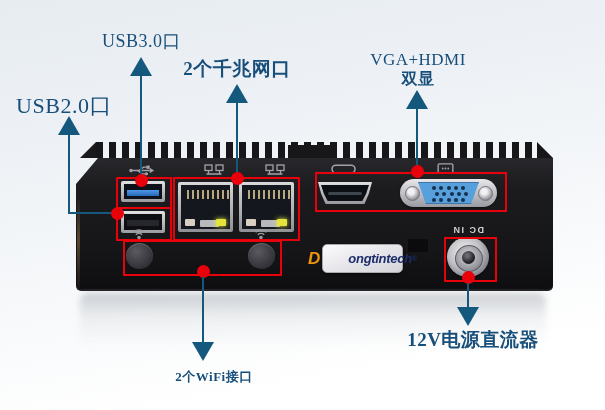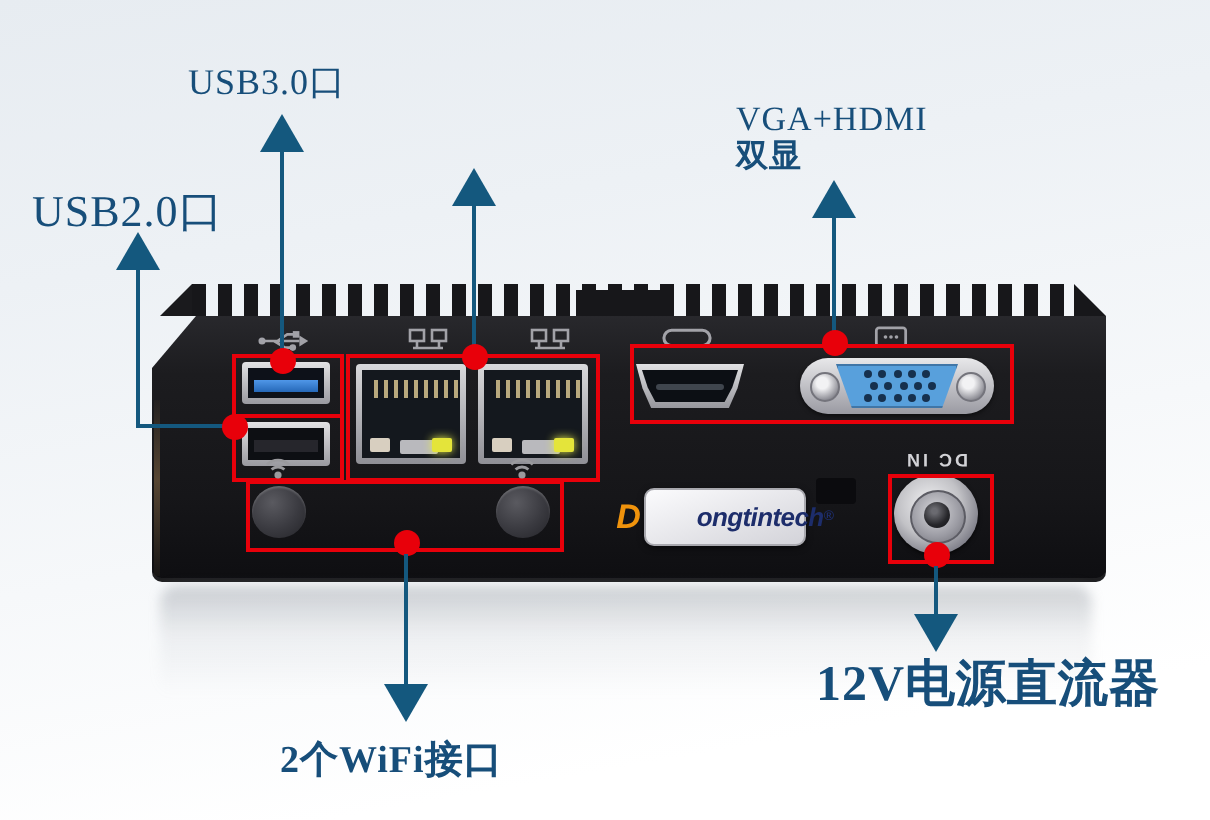--- a/index.html
+++ b/index.html
@@ -3,21 +3,21 @@
 <meta charset="utf-8">
 <style>
   html,body{margin:0;padding:0;}
   body{font-family:"Liberation Sans",sans-serif;}
   .stage{position:relative;width:605px;height:410px;overflow:hidden;
     background:linear-gradient(170deg,#e7ecf1 0%,#edf1f5 28%,#f6f8fa 58%,#ffffff 85%);}
   .abs{position:absolute;}
 
   
   .ann-label{position:absolute;font-family:"Liberation Serif","DejaVu Serif",serif;
-    color:#174e7a;text-align:left;letter-spacing:.5px;line-height:1.15;white-space:nowrap;}
+    color:#174e7a;text-align:center;letter-spacing:.5px;line-height:1.15;white-space:nowrap;}
   .vline{position:absolute;width:2px;background:#14587e;}
   .hline{position:absolute;height:2px;background:#14587e;}
   .arrow-up{position:absolute;width:0;height:0;
     border-left:11px solid transparent;border-right:11px solid transparent;border-bottom:19px solid #14587e;}
   .arrow-down{position:absolute;width:0;height:0;
     border-left:11px solid transparent;border-right:11px solid transparent;border-top:19px solid #14587e;}
   .rdot{position:absolute;width:13px;height:13px;border-radius:50%;background:#e8000a;}
   .rbox{position:absolute;border:2px solid #e8000a;}
 
   
@@ -189,33 +189,34 @@
   <div class="arrow-up" style="left:130px;top:57px"></div>
   <div class="vline" style="left:140px;top:75px;height:105px"></div>
   <div class="rdot" style="left:135px;top:174px"></div>
 
   <div class="ann-label" style="left:16px;top:93px;width:96px;font-size:22px">USB2.0口</div>
   <div class="arrow-up" style="left:58px;top:116px"></div>
   <div class="vline" style="left:68px;top:134px;height:80px"></div>
   <div class="hline" style="left:68px;top:212px;width:46px"></div>
   <div class="rdot" style="left:111px;top:207px"></div>
 
+  <div class="ann-label" style="left:174px;top:58px;width:126px;font-size:19px;font-weight:bold">2个千兆网口</div>
   <div class="arrow-up" style="left:226px;top:84px"></div>
   <div class="vline" style="left:236px;top:102px;height:77px"></div>
   <div class="rdot" style="left:231px;top:172px"></div>
 
   <div class="ann-label" style="left:368px;top:50px;width:100px;font-size:17px">VGA+HDMI</div>
   <div class="ann-label" style="left:368px;top:70px;width:100px;font-size:16px;font-weight:bold">双显</div>
   <div class="arrow-up" style="left:406px;top:90px"></div>
   <div class="vline" style="left:416px;top:108px;height:64px"></div>
   <div class="rdot" style="left:411px;top:165px"></div>
 
   <div class="rdot" style="left:197px;top:265px"></div>
   <div class="vline" style="left:202px;top:277px;height:65px"></div>
   <div class="arrow-down" style="left:192px;top:342px"></div>
-  <div class="ann-label" style="left:140px;top:370px;width:148px;font-size:19px;font-weight:bold">2个WiFi接口</div>
+  <div class="ann-label" style="left:140px;top:370px;width:148px;font-size:13px;font-weight:bold">2个WiFi接口</div>
 
   <div class="rdot" style="left:462px;top:271px"></div>
   <div class="vline" style="left:467px;top:283px;height:24px"></div>
   <div class="arrow-down" style="left:457px;top:307px"></div>
-  <div class="ann-label" style="left:408px;top:329px;width:150px;font-size:25px;font-weight:bold">12V电源直流器</div>
+  <div class="ann-label" style="left:398px;top:329px;width:150px;font-size:19px;font-weight:bold">12V电源直流器</div>
 
 </div>
 
 </body></html>

